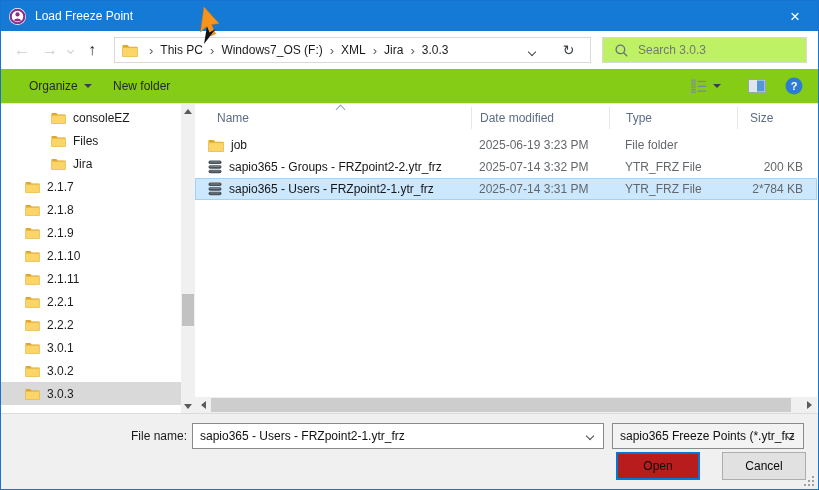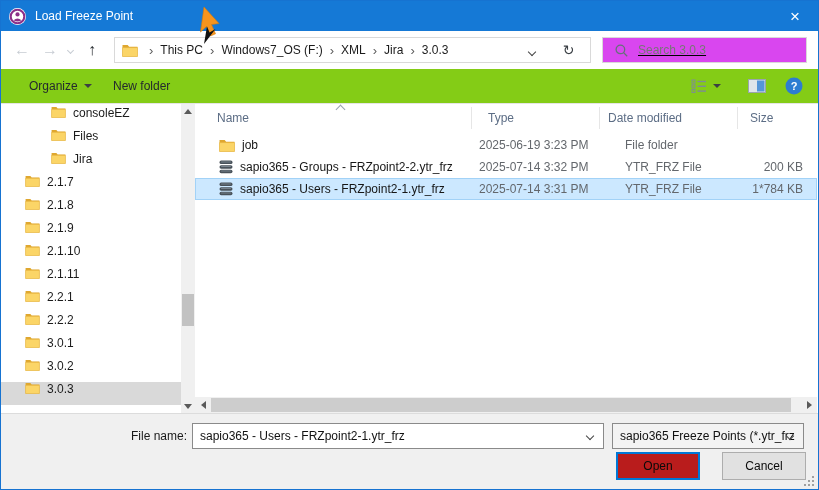--- a/index.html
+++ b/index.html
@@ -25,37 +25,37 @@
   .g-up{left:78px;width:26px;color:#2b2f33;}
   .chev{display:inline-block;width:6px;height:6px;border-right:1.4px solid #444;border-bottom:1.4px solid #444;transform:rotate(45deg);}
   .chev.light{border-color:#c7ccd3;width:5px;height:5px;}
   .addressbar{position:absolute;left:113px;top:6px;width:434px;height:26px;border:1px solid #d9d9d9;background:#fff;display:flex;align-items:center;overflow:hidden;}
   .ab-folder{margin:0 4px 0 7px;flex:0 0 auto;}
   .crumb-group{display:flex;align-items:center;}
   .crumb-sep{font-size:13px;color:#5c5c5c;padding:0 7px;line-height:1;}
   .crumb{font-size:12px;color:#1b1b1b;white-space:nowrap;}
   .ab-chev{margin-left:auto;margin-right:12px;}
   .refresh-btn{position:absolute;left:546px;top:6px;width:44px;height:26px;border:1px solid #d9d9d9;border-left:none;display:flex;align-items:center;justify-content:center;font-size:14px;color:#3a3f44;background:#fff;}
-  .searchbox{position:absolute;left:601px;top:6px;width:205px;height:26px;border:1px solid #d9d9d9;background:#d946ef;display:flex;align-items:center;text-decoration:underline;}
+  .searchbox{position:absolute;left:601px;top:6px;width:205px;height:26px;border:1px solid #d9d9d9;background:#bef264;display:flex;align-items:center;}
   .searchbox svg{margin:0 8px 0 12px;flex:0 0 auto;}
   .searchbox input{border:none;outline:none;flex:1;font-family:inherit;font-size:12px;color:#1f1f1f;background:transparent;min-width:0;}
   .searchbox input::placeholder{color:#767676;}
   
   .toolbar{position:absolute;left:0;top:68px;right:0;height:35px;background:#84cc16;border-bottom:1px solid #e5e5e5;}
   .tb-item{position:absolute;top:0;height:34px;display:flex;align-items:center;font-size:12px;color:#24292e;}
   .tb-organize{left:28px;}
   .tb-newfolder{left:112px;}
   .tb-tri{width:0;height:0;border-left:4px solid transparent;border-right:4px solid transparent;border-top:4px solid #3c4043;margin-left:6px;}
   .tb-views{left:690px;}
   .tb-pane{left:747px;}
   .tb-help{left:784px;}
   
   .main{position:absolute;left:0;top:103px;right:0;height:309px;background:#fff;}
   .sidebar{position:absolute;left:0;top:0;width:180px;height:309px;overflow:hidden;padding-top:2px;}
-  .tree-item{height:23px;display:flex;font-size:12px;color:#1c1c1c;white-space:nowrap;}
+  .tree-item{height:23px;display:flex;align-items:center;font-size:12px;color:#1c1c1c;white-space:nowrap;}
   .tree-item .ticon{margin-right:7px;flex:0 0 auto;}
   .tree-item.lvl-1{padding-left:50px;}
   .tree-item.lvl-2{padding-left:24px;}
   .tree-item.selected{background:#d9d9d9;}
   
   .vscroll{position:absolute;left:180px;top:0;width:14px;height:309px;background:#f0f0f0;}
   .vscroll .arrow{position:absolute;left:0;width:14px;height:14px;display:flex;align-items:center;justify-content:center;}
   .tri-up{width:0;height:0;border-left:4px solid transparent;border-right:4px solid transparent;border-bottom:5px solid #5a5a5a;}
   .tri-down{width:0;height:0;border-left:4px solid transparent;border-right:4px solid transparent;border-top:5px solid #5a5a5a;}
   .tri-left{width:0;height:0;border-top:4px solid transparent;border-bottom:4px solid transparent;border-right:5px solid #5a5a5a;}
@@ -66,21 +66,21 @@
   .cols{position:absolute;left:0;top:0;right:0;height:28px;display:flex;align-items:center;font-size:12px;color:#5c6d85;}
   .col{height:22px;display:flex;align-items:center;}
   .col-name{width:276px;padding-left:22px;}
   .col-date{width:138px;padding-left:8px;border-left:1px solid #e6e6e6;}
   .col-type{width:128px;padding-left:16px;border-left:1px solid #e6e6e6;}
   .col-size{width:80px;padding-left:12px;border-left:1px solid #e6e6e6;text-align:center;}
   .sort-caret{position:absolute;left:142px;top:2px;width:7px;height:7px;border-left:1.4px solid #98a3b1;border-top:1.4px solid #98a3b1;transform:rotate(45deg);}
   .rows{position:absolute;left:0;top:30px;right:0;}
   .row{height:22px;display:flex;align-items:center;font-size:12px;}
   .row.selected{background:#cce8ff;box-shadow:inset 0 0 0 1px #a2d2f7;}
-  .cell-name{width:276px;display:flex;align-items:center;padding-left:24px;color:#161616;white-space:nowrap;overflow:hidden;}
+  .cell-name{width:276px;display:flex;align-items:center;padding-left:13px;color:#161616;white-space:nowrap;overflow:hidden;}
   .cell-name .ricon{margin-right:7px;flex:0 0 auto;display:none;}
   .row[data-icon="folder"] .icon-folder{display:block;}
   .row[data-icon="database"] .icon-db{display:block;}
   .cell-date{width:138px;padding-left:8px;color:#63676c;white-space:nowrap;}
   .cell-type{width:128px;padding-left:16px;color:#63676c;white-space:nowrap;}
   .cell-size{width:80px;padding-right:14px;text-align:right;color:#63676c;white-space:nowrap;}
   
   .hscroll{position:absolute;left:0;right:0;bottom:0;height:16px;background:#f0f0f0;}
   .hscroll .arrow{position:absolute;top:0;width:16px;height:16px;display:flex;align-items:center;justify-content:center;}
   .hthumb{position:absolute;top:1px;height:14px;left:16px;width:580px;background:#cdcdcd;}
@@ -300,22 +300,22 @@
       <div class="vthumb"></div>
       <div class="arrow" style="bottom:0">
           <span class="tri-down"></span>
         </div>
     </div>
 
     <div class="filearea">
       <div class="sort-caret"></div>
       <div class="cols">
         <div class="col col-name">Name</div>
+        <div class="col col-date">Date modified</div>
         <div class="col col-type">Type</div>
-        <div class="col col-date">Date modified</div>
         <div class="col col-size">Size</div>
       </div>
       <div class="rows">
         <div class="row" data-icon="folder">
             <div class="cell-name">
               <svg class="ricon icon-folder" width="16" height="13" viewBox="0 0 16 13">
                 <path d="M0.5 1 h5.2 l1.4 1.8 h8.4 v9.7 h-15 z" fill="#dfa72f"></path>
                 <path d="M0.5 3.6 h15 v8.9 h-15 z" fill="#fbd567" stroke="#e5b23d" stroke-width="0.5"></path>
               </svg>
 
@@ -350,21 +350,21 @@
                 <rect x="0.5" y="5.2" width="13" height="3.5" rx="1.7" fill="#49525a"></rect>
                 <rect x="0.5" y="9.8" width="13" height="3.5" rx="1.7" fill="#49525a"></rect>
                 <rect x="2" y="1.4" width="10" height="1" rx="0.5" fill="#77828c"></rect>
                 <rect x="2" y="6" width="10" height="1" rx="0.5" fill="#77828c"></rect>
                 <rect x="2" y="10.6" width="10" height="1" rx="0.5" fill="#77828c"></rect>
               </svg>
               <span>sapio365 - Users - FRZpoint2-1.ytr_frz</span>
             </div>
             <div class="cell-date">2025-07-14 3:31 PM</div>
             <div class="cell-type">YTR_FRZ File</div>
-            <div class="cell-size">1*784 KB</div>
+            <div class="cell-size">2*784 KB</div>
           </div>
       </div>
 
       <div class="hscroll">
         <div class="arrow" style="left:0">
             <span class="tri-left"></span>
           </div>
         <div class="hthumb"></div>
         <div class="arrow" style="right:0">
             <span class="tri-right"></span>

